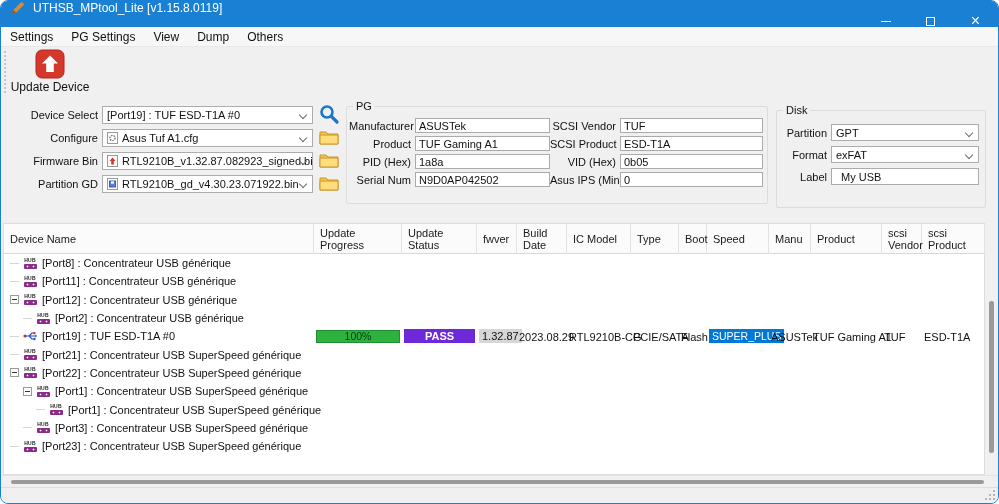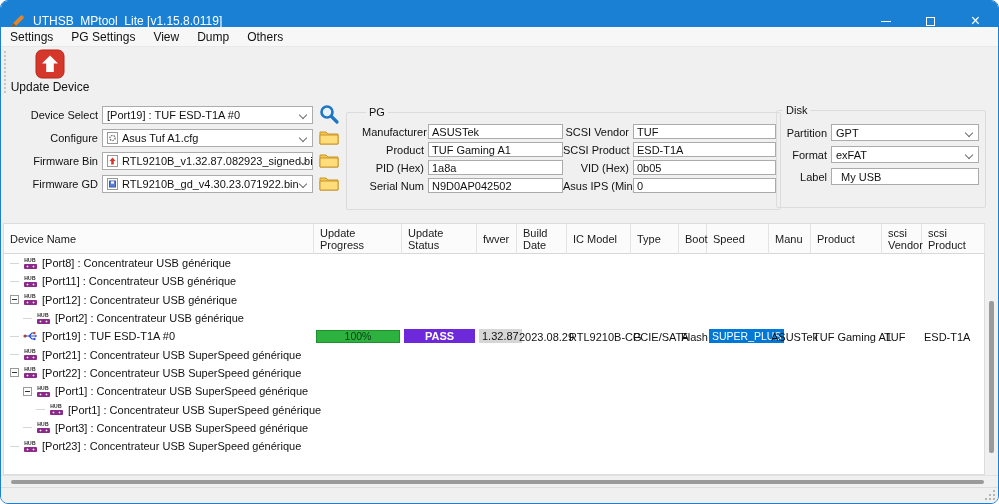--- a/index.html
+++ b/index.html
@@ -1,20 +1,20 @@
 <!DOCTYPE html>
 <html><head>
 <meta charset="utf-8">
 <style>
   html,body{margin:0;padding:0;background:#fff;}
   *{box-sizing:border-box;font-family:"Liberation Sans","DejaVu Sans",sans-serif;}
   .window{position:relative;width:999px;height:504px;border:1px solid #1a80d4;border-radius:8px;overflow:hidden;background:#f0f0f0;}
 
   
-  .titlebar{position:absolute;top:0;left:0;right:0;height:40px;background:#1a80d4;display:flex;align-items:center;}
+  .titlebar{position:absolute;top:0;left:0;right:0;height:40px;background:#1a80d4;display:flex;}
   .titlebar .appicon{margin:0 8px 0 9px;display:flex;}
   .titlebar .title{color:#fff;font-size:12px;}
   .win-controls{margin-left:auto;display:flex;height:100%;}
   .win-btn{width:45px;height:100%;display:flex;align-items:center;justify-content:center;color:#fff;font-size:13px;}
   .min-glyph{display:block;width:10px;height:1px;background:#fff;}
   .max-glyph{display:block;width:9px;height:9px;border:1px solid #fff;}
 
   
   .menubar{position:absolute;top:26px;left:0;right:0;height:20px;background:#f7f7f7;border-bottom:1px solid #e9e9e9;display:flex;align-items:center;}
   .menu-item{padding:0 9px;font-size:12px;color:#111;}
@@ -30,21 +30,21 @@
   .frow{position:absolute;left:4px;display:flex;align-items:center;height:18px;}
   .frow .flabel{width:93px;text-align:right;margin-right:4px;font-size:11px;color:#111;}
   .combo{width:211px;height:18px;border:1px solid #acacac;background:#fff;display:flex;align-items:center;padding:0 16px 0 4px;position:relative;font-size:11px;color:#111;white-space:nowrap;overflow:hidden;}
   .combo .ficon{margin-right:4px;display:flex;flex:none;}
   .chev{position:absolute;right:6px;top:5px;width:6px;height:6px;border-right:1px solid #6e6e6e;border-bottom:1px solid #6e6e6e;transform:rotate(45deg);}
   .side-icon{position:absolute;display:flex;cursor:pointer;}
 
   
   fieldset{position:absolute;border:1px solid #dcdcdc;border-radius:2px;margin:0;padding:0;}
   fieldset legend{font-size:11px;color:#111;margin-left:6px;padding:0 3px;}
-  .pg-box{left:345px;top:8px;width:418px;height:104px;padding-left:13px;}
+  .pg-box{left:345px;top:2px;width:418px;height:104px;}
   .pg-cols{display:flex;padding:6px 4px 0 2px;}
   .pg-col{display:flex;flex-direction:column;}
   .pg-row{display:flex;align-items:center;margin-bottom:3px;}
   .pg-row .plabel{text-align:right;margin-right:4px;font-size:11px;color:#111;white-space:nowrap;}
   .pg-col.left .plabel{width:62px;}
   .pg-col.right .plabel{width:66px;}
   .pg-row input{height:15px;border:1px solid #ababab;font-size:11px;padding:0 3px;color:#111;background:#fff;}
   .pg-col.left input{width:135px;}
   .pg-col.right input{width:143px;}
   .disk-box{left:775px;top:6px;width:210px;height:104px;}
@@ -162,21 +162,21 @@
           <svg width="11" height="12" viewBox="0 0 11 12">
               <rect x="0.5" y="0.5" width="10" height="11" fill="#fff" stroke="#999"></rect>
               <path d="M5.5 2.5 L8.5 6 H6.8 V9.5 H4.2 V6 H2.5 Z" fill="#d6372b"></path>
             </svg>
         </span>
         <span>RTL9210B_v1.32.87.082923_signed.bin</span>
         <span class="chev"></span>
       </div>
     </div>
     <div class="frow" style="top:77px;">
-      <span class="flabel">Firmware GD</span>
+      <span class="flabel">Partition GD</span>
       <div class="combo">
         <span class="ficon">
           <svg width="11" height="12" viewBox="0 0 11 12">
               <rect x="0.5" y="0.5" width="10" height="11" fill="#fff" stroke="#999"></rect>
               <rect x="2.5" y="3" width="6" height="6" fill="#5b7fd4" stroke="#3a5cae"></rect>
               <rect x="4" y="3.4" width="3" height="2.2" fill="#fff"></rect>
             </svg>
         </span>
         <span>RTL9210B_gd_v4.30.23.071922.bin</span>
         <span class="chev"></span>

